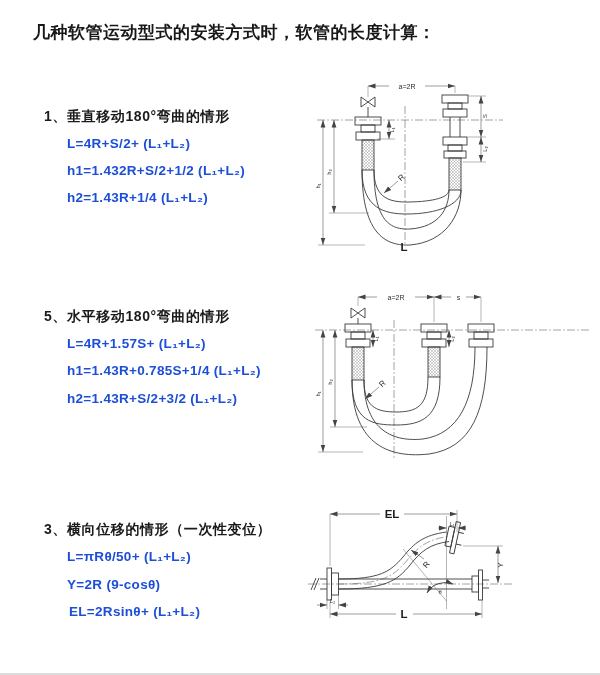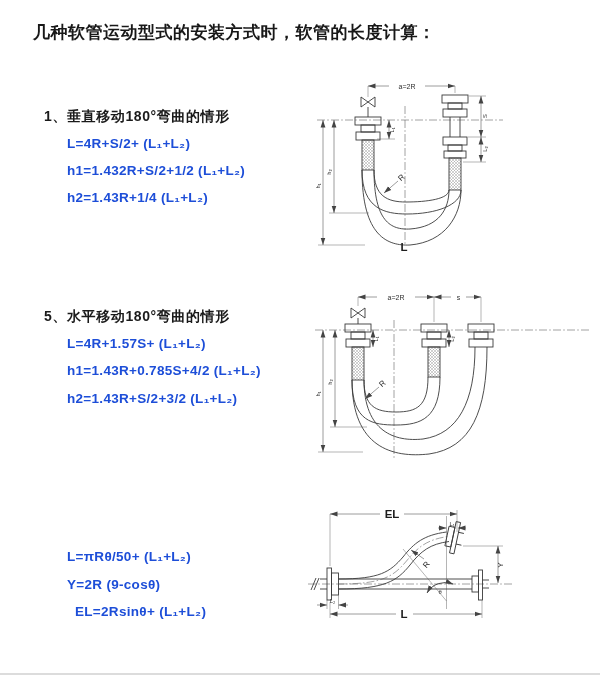--- a/index.html
+++ b/index.html
@@ -41,26 +41,27 @@
 
   <div class="title">几种软管运动型式的安装方式时，软管的长度计算：</div>
 
   <div class="heading" style="left:44px; top:108px">1、垂直移动180°弯曲的情形</div>
   <div class="formula" style="left:67px; top:136px">L=4R+S/2+ (L₁+L₂)</div>
   <div class="formula" style="left:67px; top:163px">h1=1.432R+S/2+1/2 (L₁+L₂)</div>
   <div class="formula" style="left:67px; top:190px">h2=1.43R+1/4 (L₁+L₂)</div>
 
   <div class="heading" style="left:44px; top:308px">5、水平移动180°弯曲的情形</div>
   <div class="formula" style="left:67px; top:336px">L=4R+1.57S+ (L₁+L₂)</div>
-  <div class="formula" style="left:67px; top:363px">h1=1.43R+0.785S+4/2 (L₁+L₂)</div>
+  <div class="formula" style="left:67px; top:363px">h1=1.43R+0.785S+1/4 (L₁+L₂)</div>
   <div class="formula" style="left:67px; top:391px">h2=1.43R+S/2+3/2 (L₁+L₂)</div>
 
+  <div class="heading" style="left:44px; top:521px">3、横向位移的情形（一次性变位）</div>
   <div class="formula" style="left:67px; top:549px">L=πRθ/50+ (L₁+L₂)</div>
   <div class="formula" style="left:67px; top:577px">Y=2R (9-cosθ)</div>
-  <div class="formula" style="left:75px; top:604px">EL=2Rsinθ+ (L₁+L₂)</div>
+  <div class="formula" style="left:69px; top:604px">EL=2Rsinθ+ (L₁+L₂)</div>
 
   <svg class="diag" style="left:303px; top:70px" width="292" height="188" viewBox="0 0 292 188">
     <defs>
       <pattern id="hatch1" width="3" height="3" patternUnits="userSpaceOnUse">
         <path d="M0,3 L3,0 M0,0 L3,3" stroke="#8a8a8a" stroke-width="0.4"></path>
       </pattern>
       <marker id="ar1" viewBox="0 0 8 6" markerWidth="8" markerHeight="6" refX="7.5" refY="3" orient="auto-start-reverse" markerUnits="userSpaceOnUse">
         <path d="M0,0.6 L7.5,3 L0,5.4 Z" fill="#444"></path>
       </marker>
     </defs>

